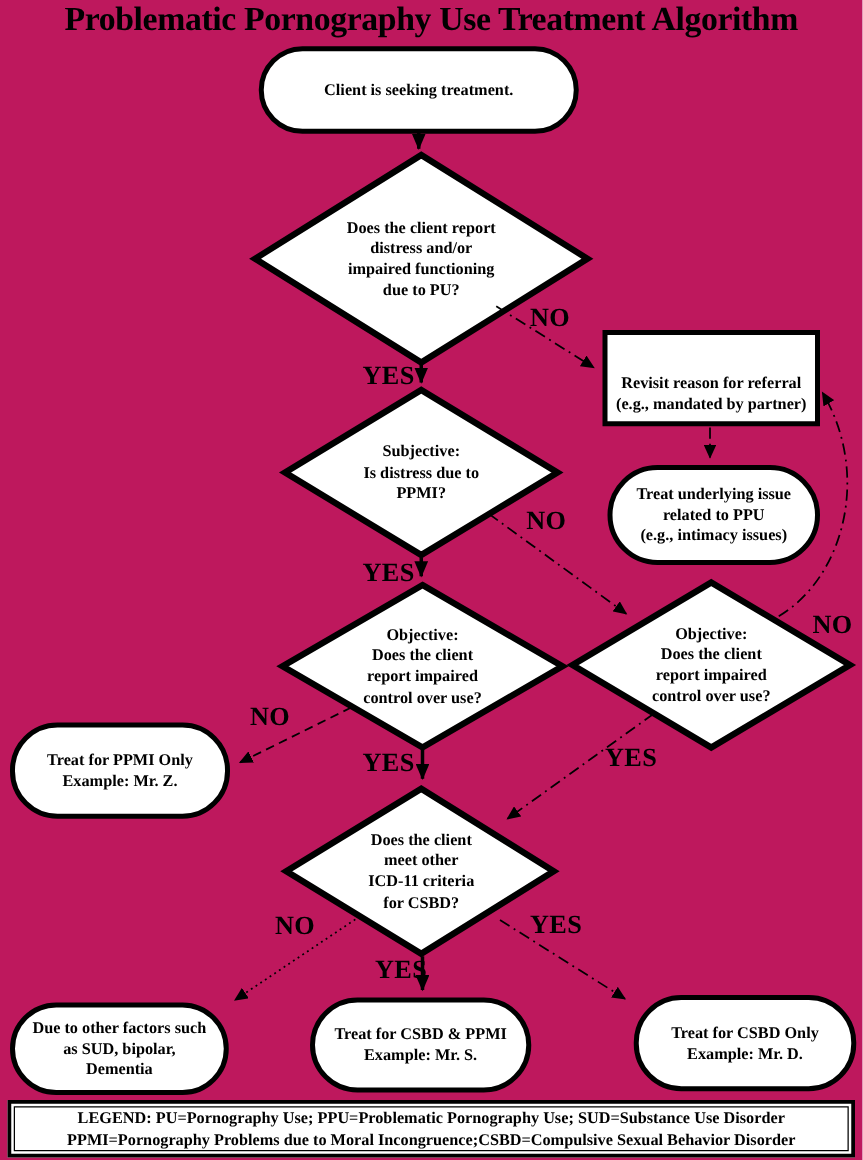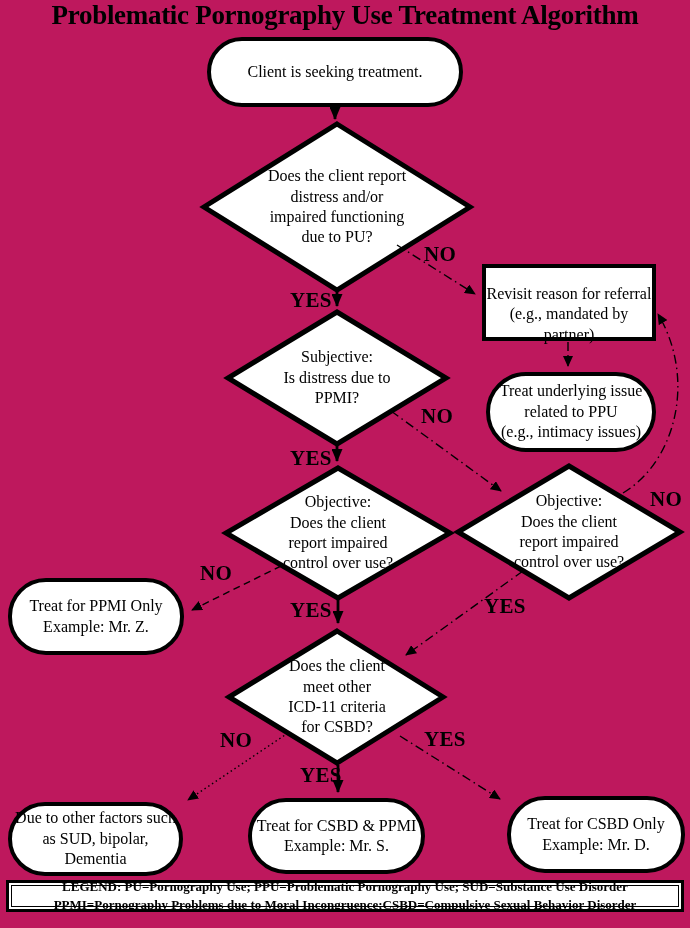--- a/index.html
+++ b/index.html
@@ -21,38 +21,38 @@
     letter-spacing: -0.3px;
     white-space: nowrap;
   }
   svg.canvas { position: absolute; left: 0; top: 0; }
   .node-label {
     position: absolute;
     display: flex;
     align-items: center;
     justify-content: center;
     text-align: center;
-    font-size: 16px;
-    font-weight: 400;
+    font-size: 13px;
+    font-weight: 700;
     line-height: 1.28;
     white-space: pre-line;
     pointer-events: none;
   }
   .edge-label {
     position: absolute;
     font-size: 21px;
     font-weight: 700;
     letter-spacing: 0.3px;
     white-space: nowrap;
     pointer-events: none;
   }
   #legend-box {
     position: absolute;
     left: 6px; top: 880px;
-    width: 678px; height: 32px;
+    width: 678px; height: 46px;
     box-sizing: border-box;
     border: 3px solid #000;
     background: #fff;
   }
   #legend-inner {
     box-sizing: border-box;
     margin: 2px;
     height: calc(100% - 4px);
     border: 1px solid #000;
     display: flex;

